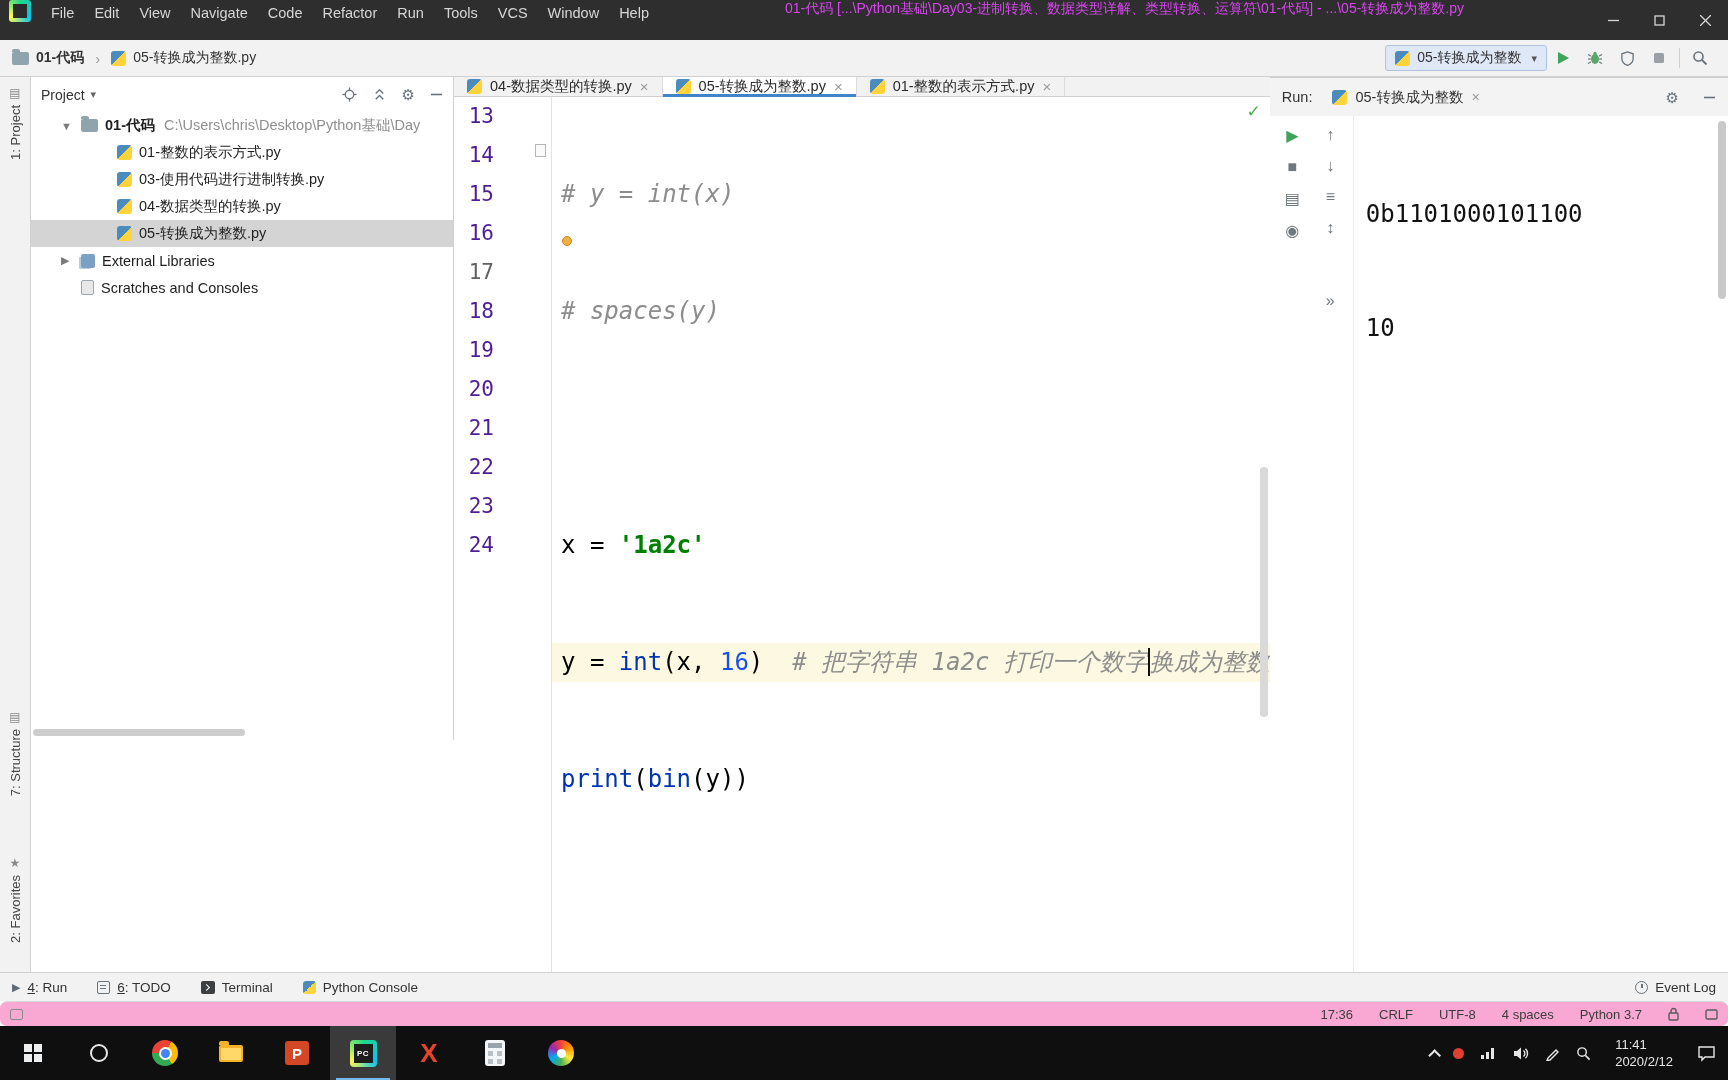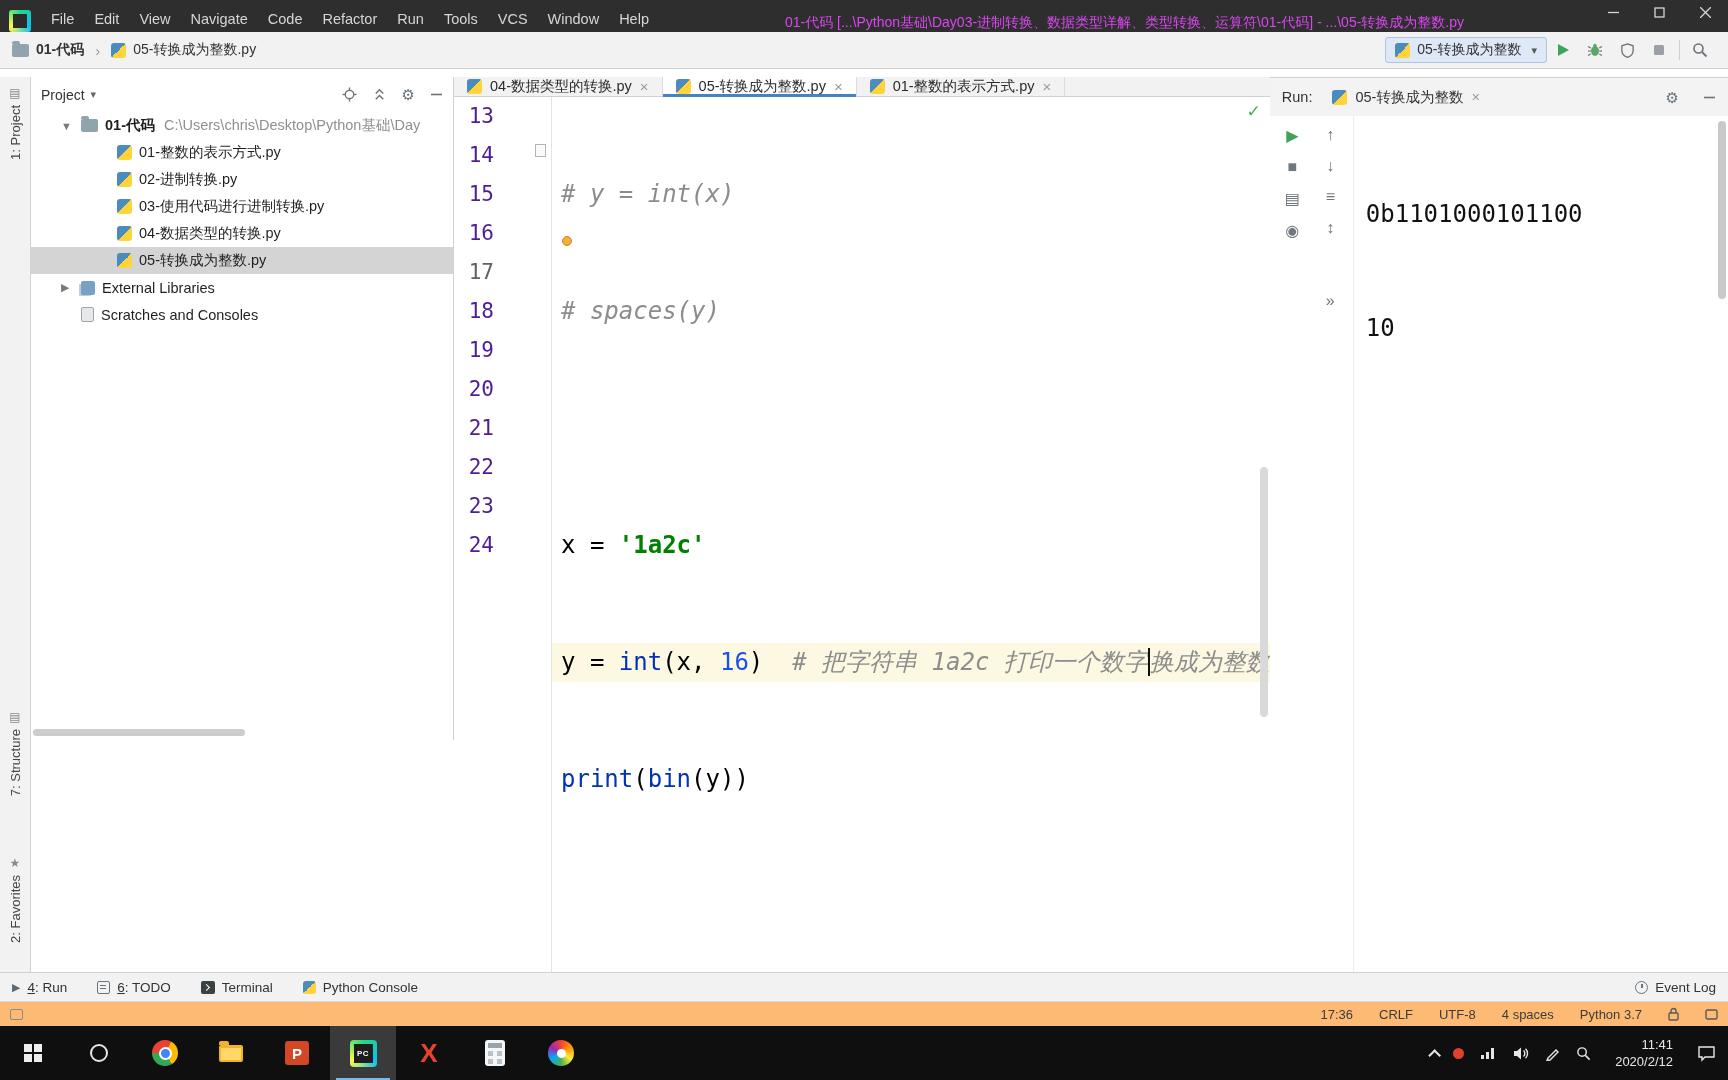--- a/index.html
+++ b/index.html
@@ -1,21 +1,21 @@
 <!DOCTYPE html>
 <html><head>
 <meta charset="utf-8">
 <style>
   * { box-sizing: border-box; margin: 0; padding: 0; }
   html,body { width:1728px; height:1080px; overflow:hidden; }
   body { font-family:"Liberation Sans","DejaVu Sans",sans-serif; cursor:default; background:#fff; }
   .screen { position:relative; width:1728px; height:1080px; }
 
   
-  .titlebar { height:32px; background:#2e2e2e; display:flex; align-items:flex-end; color:#d6d6d6; }
+  .titlebar { height:40px; background:#2e2e2e; display:flex; align-items:flex-start; color:#d6d6d6; }
   .app-logo { width:22px; height:22px; margin:0 10px 0 9px; border-radius:3px;
     background:conic-gradient(#21d789,#07c3f2,#fcf84a,#21d789); position:relative; }
   .app-logo::after { content:""; position:absolute; inset:4px; background:#2b2b2b; }
   .menus { display:flex; font-size:14.5px; }
   .menus > span { padding:5px 10px; }
   .win-title { flex:1; text-align:center; font-size:14px; color:#d946ef; white-space:nowrap; overflow:hidden; text-overflow:ellipsis; padding:0 14px; }
   .win-controls { display:flex; height:40px; }
   .win-btn { width:46px; height:40px; display:grid; place-items:center; }
 
   
@@ -108,21 +108,21 @@
   .u { text-decoration:underline; }
   .term-ico { width:14px; height:13px; background:#3c4043; border-radius:2px; position:relative; }
   .term-ico::before { content:""; position:absolute; left:3px; top:4px; width:4px; height:4px; border-left:1.5px solid #fff; border-bottom:1.5px solid #fff; transform:rotate(-135deg); }
   .todo-ico { width:13px; height:13px; border:1.5px solid #6a737b; border-radius:2px; position:relative; }
   .todo-ico::before { content:""; position:absolute; left:2px; top:3px; width:6px; height:1.5px; background:#6a737b; box-shadow:0 3px 0 #6a737b; }
   .bar-spacer { flex:1; }
   .clock-ico { width:13px; height:13px; border:1.5px solid #6a737b; border-radius:50%; position:relative; }
   .clock-ico::before { content:""; position:absolute; left:5px; top:2px; width:1.5px; height:4px; background:#6a737b; }
 
   
-  .statusbar { position:absolute; left:0; right:0; bottom:54px; height:25px; background:#fdba74; border-top:1px solid #dadada; display:flex; align-items:center; padding:0 10px; font-size:13px; color:#3c3c3c; }
+  .statusbar { position:absolute; left:0; right:0; bottom:54px; height:25px; background:#f9a8d4; border-top:1px solid #dadada; display:flex; align-items:center; padding:0 10px; font-size:13px; color:#3c3c3c;border-radius:7px; }
   .sb-left-ico { width:13px; height:11px; border:1.5px solid #8a8a8a; border-radius:2px; }
   .sb-right { margin-left:auto; display:flex; align-items:center; gap:26px; }
 
   
   .taskbar { position:absolute; left:0; right:0; bottom:0; height:54px; background:#0f0f0f; display:flex; align-items:center; color:#e6e6e6; }
   .tb-btn { width:66px; height:54px; display:grid; place-items:center; position:relative; }
   .tb-btn.active { background:#3a3a3a; }
   .tb-btn.active::after { content:""; position:absolute; left:6px; right:6px; bottom:0; height:2px; background:#76b9ed; }
   .win-logo { display:grid; grid-template-columns:8px 8px; grid-template-rows:8px 8px; gap:2px; }
   .win-logo i { background:#eceeef; }
@@ -138,21 +138,21 @@
   .pyc i { width:19px; height:19px; background:#1d1d1d; display:grid; place-items:center; font-style:normal; color:#fff; font-size:8px; font-weight:bold; letter-spacing:.5px; }
   .xapp { color:#e8442c; font-size:26px; font-weight:900; line-height:26px; }
   .calc { width:20px; height:26px; background:#f5f6f7; border-radius:3px; position:relative; }
   .calc::before { content:""; position:absolute; left:3px; top:3px; right:3px; height:5px; background:#9aa3ab; }
   .calc::after { content:""; position:absolute; left:3px; top:11px; width:5px; height:5px; background:#b9c0c6; box-shadow:9px 0 0 #b9c0c6, 0 8px 0 #b9c0c6, 9px 8px 0 #b9c0c6; }
   .wheel { width:26px; height:26px; border-radius:50%; background:conic-gradient(#f44336,#ff9800,#ffeb3b,#4caf50,#03a9f4,#9c27b0,#f44336); display:grid; place-items:center; }
   .wheel i { width:9px; height:9px; border-radius:50%; background:#fff; }
   .tray { margin-left:auto; display:flex; align-items:center; gap:16px; padding-right:12px; }
   .chev-up { width:9px; height:9px; border-top:2px solid #e6e6e6; border-right:2px solid #e6e6e6; transform:rotate(-45deg) translateY(3px); }
   .reddot { width:11px; height:11px; border-radius:50%; background:#e0402f; }
-  .tb-clock { text-align:right; font-size:13px; line-height:17px; padding:0 8px; }
+  .tb-clock { text-align:left; font-size:13px; line-height:17px; padding:0 8px; }
 </style>
 </head>
 <body>
 
 <div class="screen">
 
   <div class="titlebar">
     <span class="app-logo"></span>
     <nav class="menus">
       <span>File</span>
@@ -289,24 +289,20 @@
               <span class="t-ico folder-ico"></span>
               <span class="rname">01-代码</span>
               <span class="rpath">C:\Users\chris\Desktop\Python基础\Day</span>
             </div>
             <div class="trow file">
               <span class="t-ico py-ico"></span>
               <span>01-整数的表示方式.py</span>
             </div>
             <div class="trow file">
               <span class="t-ico py-ico"></span>
-              <span>02-进制转换.py</span>
-            </div>
-            <div class="trow file">
-              <span class="t-ico py-ico"></span>
               <span>03-使用代码进行进制转换.py</span>
             </div>
             <div class="trow file">
               <span class="t-ico py-ico"></span>
               <span>04-数据类型的转换.py</span>
             </div>
             <div class="trow file sel">
               <span class="t-ico py-ico"></span>
               <span>05-转换成为整数.py</span>
             </div>

